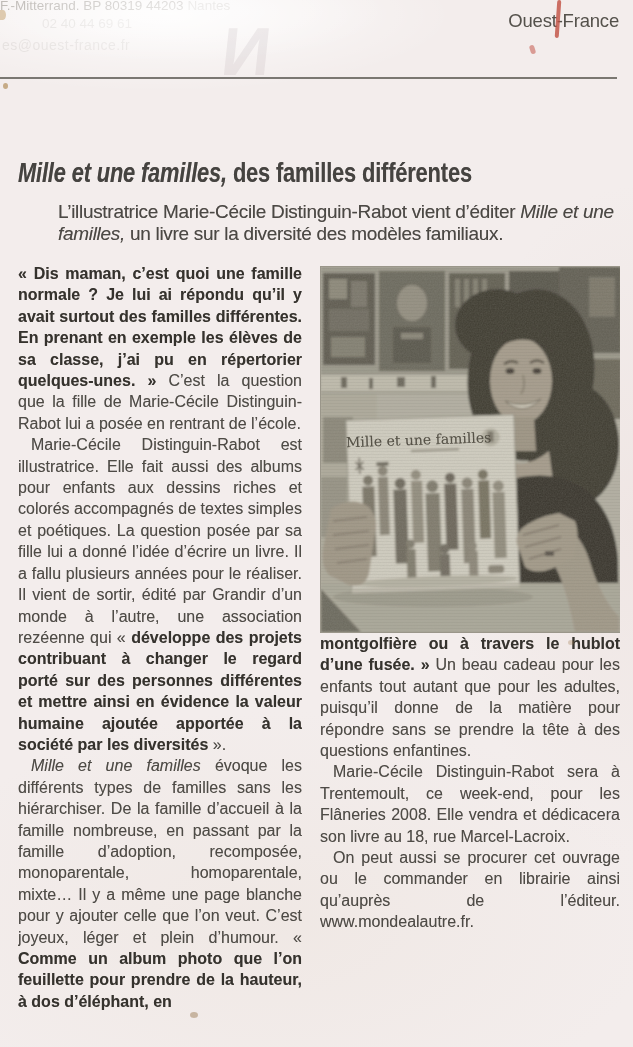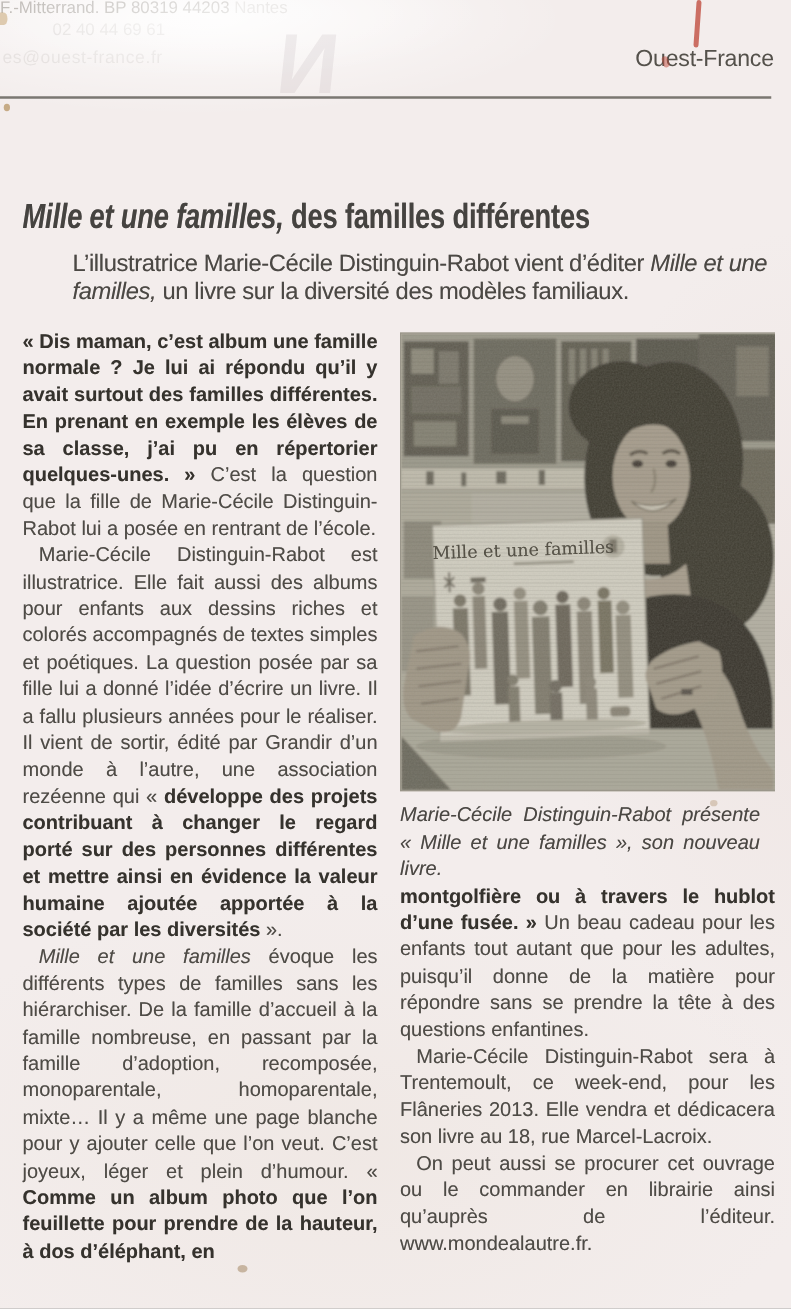--- a/index.html
+++ b/index.html
@@ -17,21 +17,21 @@
   .faded-line{position:absolute;color:#7d776f;white-space:nowrap;}
   .faded-address{left:0;top:-2px;font-size:13.5px;opacity:.52;}
   .faded-address .tail{opacity:.5;}
   .faded-phone{left:42px;top:16px;font-size:13.5px;opacity:.16;}
   .faded-email{left:2px;top:37px;font-size:14px;opacity:.12;letter-spacing:.5px;}
   .whiteout{position:absolute;left:-60px;top:-45px;width:520px;height:125px;pointer-events:none;
     background:radial-gradient(ellipse 55% 55% at 45% 45%, rgba(255,255,255,.68), rgba(255,255,255,0) 75%);}
   .showthrough-n{position:absolute;left:222px;top:12px;font-size:68px;font-weight:700;
     color:rgba(125,112,118,.10);transform:scaleX(-1) skewX(6deg);}
   .masthead{position:absolute;top:9px;right:14px;text-align:right;font-size:18.5px;
-    line-height:24px;color:#54514b;letter-spacing:-.2px;margin-top:26px;}
+    line-height:24px;color:#54514b;letter-spacing:-.2px;}
   .pen-mark{position:absolute;background:#bf4a3c;border-radius:3px;}
   .pen-mark-1{left:556px;top:0;width:3.5px;height:38px;opacity:.78;transform:rotate(4deg);}
   .pen-mark-2{left:530px;top:45px;width:5px;height:9px;opacity:.5;transform:rotate(-18deg);}
   .rule{position:absolute;left:0;top:77px;width:617px;height:1.7px;background:#64625c;opacity:.85;}
   
   .headline{position:absolute;left:18px;top:157px;margin:0;font-size:28px;font-weight:700;
     color:#454340;white-space:nowrap;transform:scaleX(.78);transform-origin:left center;
     letter-spacing:-.2px;text-shadow:0 0 .5px rgba(70,66,62,.5);}
   .headline .headline-italic{font-style:italic;}
   .lede{position:absolute;left:18px;top:201px;width:594px;font-size:19px;line-height:22.4px;
@@ -79,21 +79,21 @@
   <div class="pen-mark pen-mark-2"></div>
   <div class="rule"></div>
 
   <h1 class="headline"><span class="headline-italic">Mille et une familles,</span><span class="headline-rest"> des familles différentes</span></h1>
   <div class="lede">
       <p><span class="seg seg-r">L’illustratrice Marie-Cécile Distinguin-Rabot vient d’éditer </span><span class="seg seg-i">Mille et une familles,</span><span class="seg seg-r"> un livre sur la diversité des modèles familiaux.</span></p>
     </div>
 
   <div class="columns">
     <div class="col col-left">
-        <p><span class="seg seg-b">« Dis maman, c’est album une famille normale ? Je lui ai répondu qu’il y avait surtout des familles différentes. En prenant en exemple les élèves de sa classe, j’ai pu en répertorier quelques-unes. » </span><span class="seg seg-r">C’est la question que la fille de Marie-Cécile Distinguin-Rabot lui a posée en rentrant de l’école.</span></p>
+        <p><span class="seg seg-b">« Dis maman, c’est quoi une famille normale ? Je lui ai répondu qu’il y avait surtout des familles différentes. En prenant en exemple les élèves de sa classe, j’ai pu en répertorier quelques-unes. » </span><span class="seg seg-r">C’est la question que la fille de Marie-Cécile Distinguin-Rabot lui a posée en rentrant de l’école.</span></p>
         <p><span class="seg seg-r">Marie-Cécile Distinguin-Rabot est illustratrice. Elle fait aussi des albums pour enfants aux dessins riches et colorés accompagnés de textes simples et poétiques. La question posée par sa fille lui a donné l’idée d’écrire un livre. Il a fallu plusieurs années pour le réaliser. Il vient de sortir, édité par Grandir d’un monde à l’autre, une association rezéenne qui « </span><span class="seg seg-b">développe des projets contribuant à changer le regard porté sur des personnes différentes et mettre ainsi en évidence la valeur humaine ajoutée apportée à la société par les diversités</span><span class="seg seg-r"> ».</span></p>
         <p><span class="seg seg-i">Mille et une familles</span><span class="seg seg-r"> évoque les différents types de familles sans les hiérarchiser. De la famille d’accueil à la famille nombreuse, en passant par la famille d’adoption, recomposée, monoparentale, homoparentale, mixte… Il y a même une page blanche pour y ajouter celle que l’on veut. C’est joyeux, léger et plein d’humour. « </span><span class="seg seg-b">Comme un album photo que l’on feuillette pour prendre de la hauteur, à dos d’éléphant, en</span></p>
       </div>
 
     <div class="col col-right">
       <figure class="photo">
         <svg width="300" height="365" viewBox="0 0 300 365" xmlns="http://www.w3.org/2000/svg">
           <defs>
             <filter id="grain" x="-10%" y="-10%" width="120%" height="120%">
               <feTurbulence type="fractalNoise" baseFrequency="0.75" numOctaves="2" stitchTiles="stitch" result="t"></feTurbulence>
@@ -215,24 +215,23 @@
           </g>
 
           <g transform="rotate(-2 120 240)">
             <text x="100" y="177" text-anchor="middle" font-family="DejaVu Serif, serif" font-size="14" fill="#474338">Mille et une familles</text>
           </g>
 
           <rect width="300" height="365" fill="#8d9383" opacity=".07"></rect>
           <rect width="300" height="365" filter="url(#grain)" opacity=".4"></rect>
         </svg>
       </figure>
-      <figcaption class="caption">Marie-Cécile Distinguin-Rabot présente « Mille et une familles », son nouveau livre.</figcaption>
       <div class="rtext">
           <p><span class="seg seg-b">montgolfière ou à travers le hublot d’une fusée. »</span><span class="seg seg-r"> Un beau cadeau pour les enfants tout autant que pour les adultes, puisqu’il donne de la matière pour répondre sans se prendre la tête à des questions enfantines.</span></p>
-          <p><span class="seg seg-r">Marie-Cécile Distinguin-Rabot sera à Trentemoult, ce week-end, pour les Flâneries 2013. Elle vendra et dédicacera son livre au 18, rue Marcel-Lacroix.</span></p>
+          <p><span class="seg seg-r">Marie-Cécile Distinguin-Rabot sera à Trentemoult, ce week-end, pour les Flâneries 2008. Elle vendra et dédicacera son livre au 18, rue Marcel-Lacroix.</span></p>
           <p><span class="seg seg-r">On peut aussi se procurer cet ouvrage ou le commander en librairie ainsi qu’auprès de l’éditeur. www.mondealautre.fr.</span></p>
         </div>
     </div>
   </div>
 
   <div class="stain stain-1"></div>
   <div class="stain stain-2"></div>
   <div class="stain stain-3"></div>
   <div class="stain stain-4"></div>
 </div>

